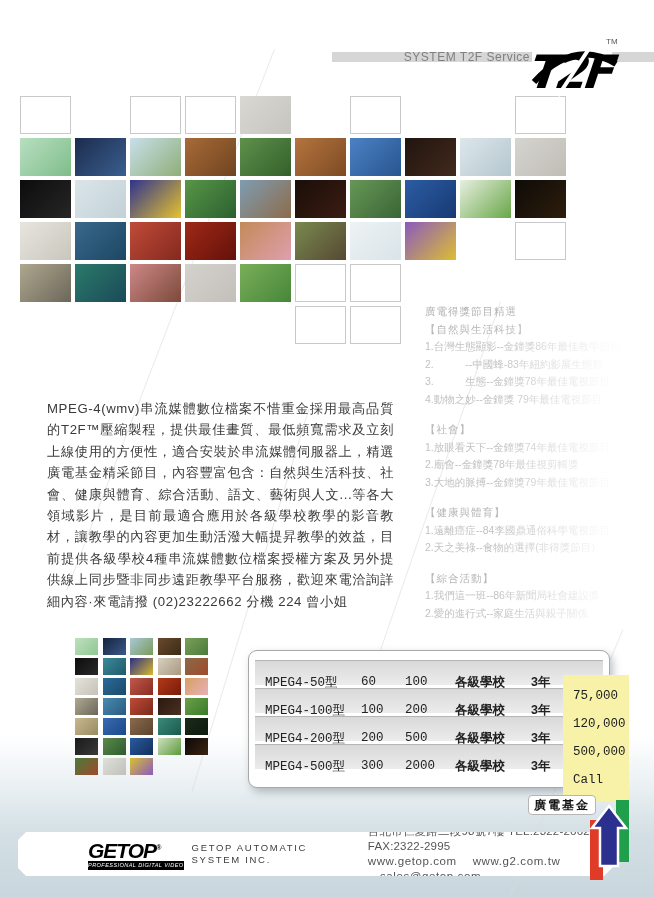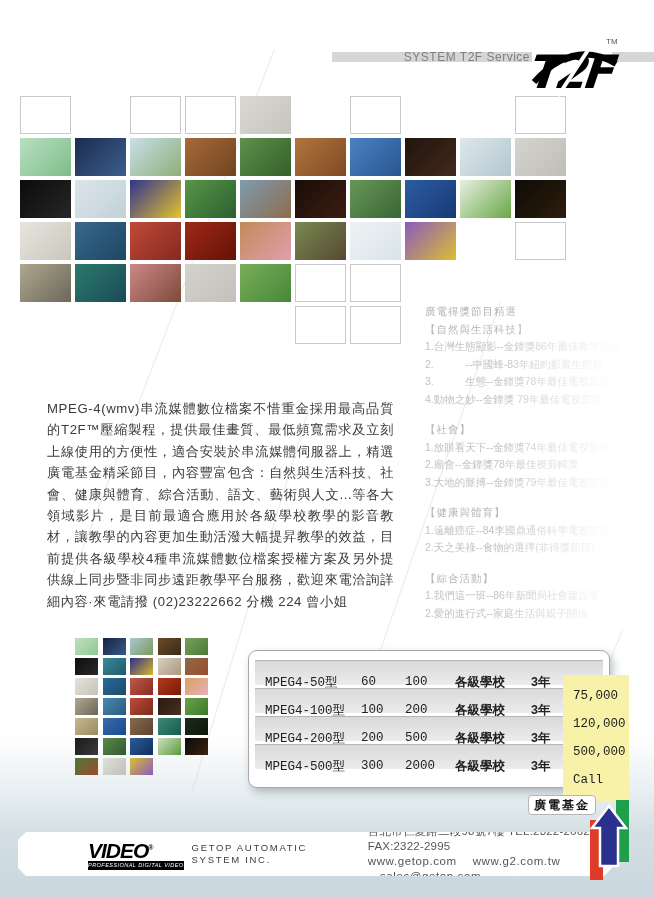--- a/index.html
+++ b/index.html
@@ -274,21 +274,21 @@
   <div id="fund-tab">廣電基金</div>
 
   <svg id="fund-logo" width="44" height="84" viewBox="0 0 44 84">
     <rect x="2" y="22" width="13" height="60" fill="#e03a28"></rect>
     <rect x="28" y="2" width="13" height="62" fill="#1f9e4b"></rect>
     <polygon points="21,8 38,30 30,30 30,68 12,68 12,30 4,30" fill="#2b2f8e" stroke="#fff" stroke-width="2.5"></polygon>
   </svg>
 
   <div id="footer-panel">
     <div id="getop-logo">
-      <div id="getop-word"><span>VIDEO</span><span id="getop-reg">®</span></div>
+      <div id="getop-word"><span>GETOP</span><span id="getop-reg">®</span></div>
       <div id="getop-bar">PROFESSIONAL DIGITAL VIDEO</div>
     </div>
     <div id="company-block">
       <div id="company-en">GETOP AUTOMATIC SYSTEM INC.</div>
     </div>
     <div id="addr-block">
       <div id="addr-line">台北市仁愛路二段98號7樓 TEL:2322-2662 FAX:2322-2995</div>
       <div id="web-line">www.getop.com　 www.g2.com.tw 　sales@getop.com</div>
     </div>
   </div>

